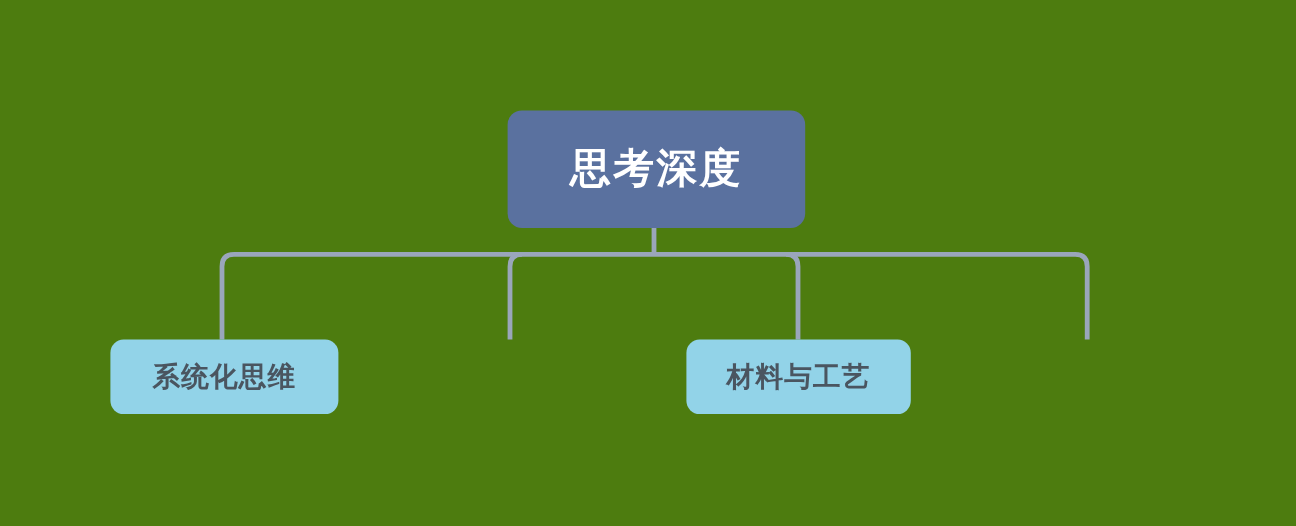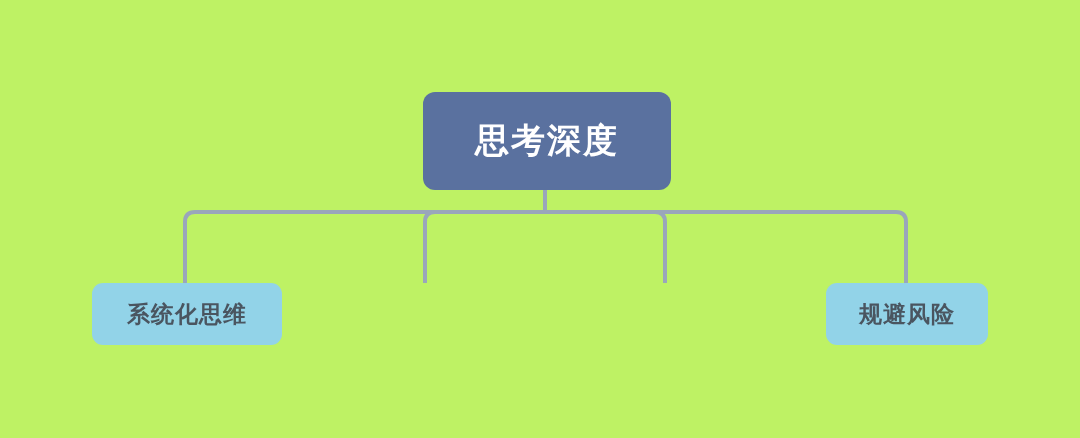--- a/index.html
+++ b/index.html
@@ -4,21 +4,21 @@
 <style>
   html, body {
     margin: 0;
     padding: 0;
     background: #000000;
   }
   #canvas {
     position: relative;
     width: 1080px;
     height: 438px;
-    background: #bef264;
+    background: #4d7c0f;
     overflow: hidden;
     font-family: "Liberation Sans", "DejaVu Sans", sans-serif;
   }
   #connector-layer {
     position: absolute;
     left: 0;
     top: 0;
     width: 1080px;
     height: 438px;
   }
@@ -70,16 +70,16 @@
       <path d="M 425 283 L 425 222 Q 425 212 435 212"></path>
       <path d="M 665 283 L 665 222 Q 665 212 655 212"></path>
     </g>
   </svg>
 
   <div class="node" id="root-node">思考深度</div>
 
   <div class="node child-node" id="child-node-0">系统化思维</div>
 
 
+  <div class="node child-node" id="child-node-2">材料与工艺</div>
 
-  <div class="node child-node" id="child-node-3">规避风险</div>
 
 </div>
 
 </body></html>

